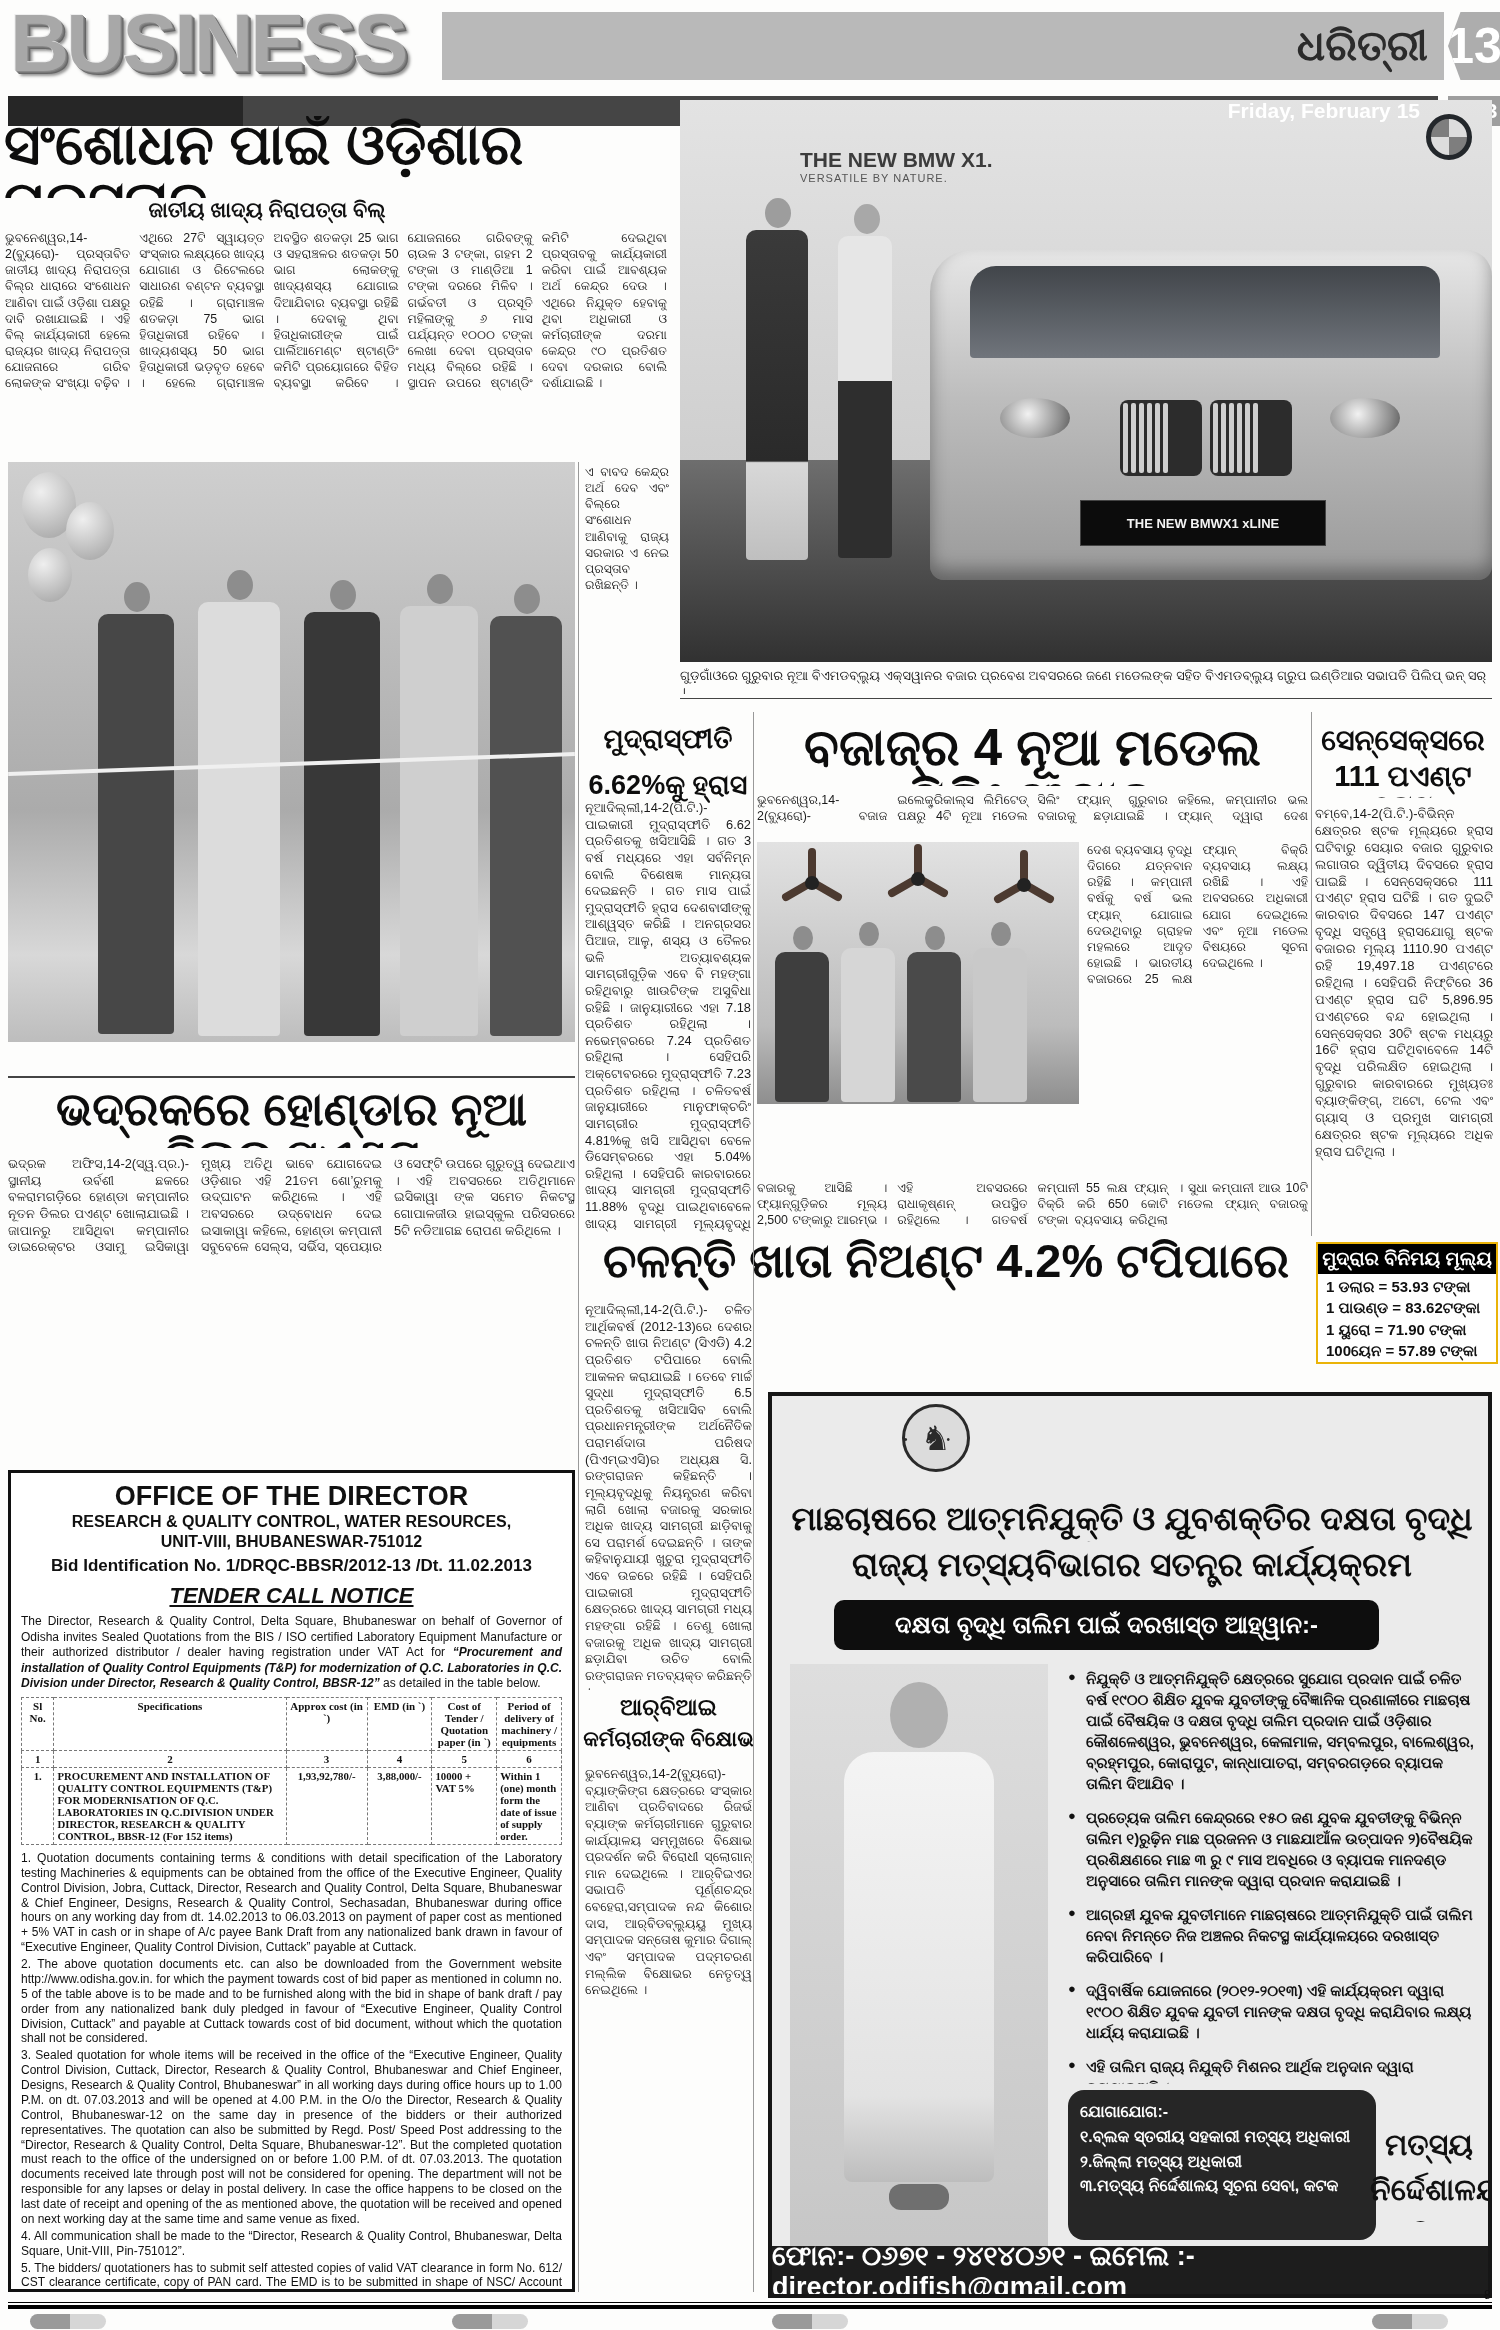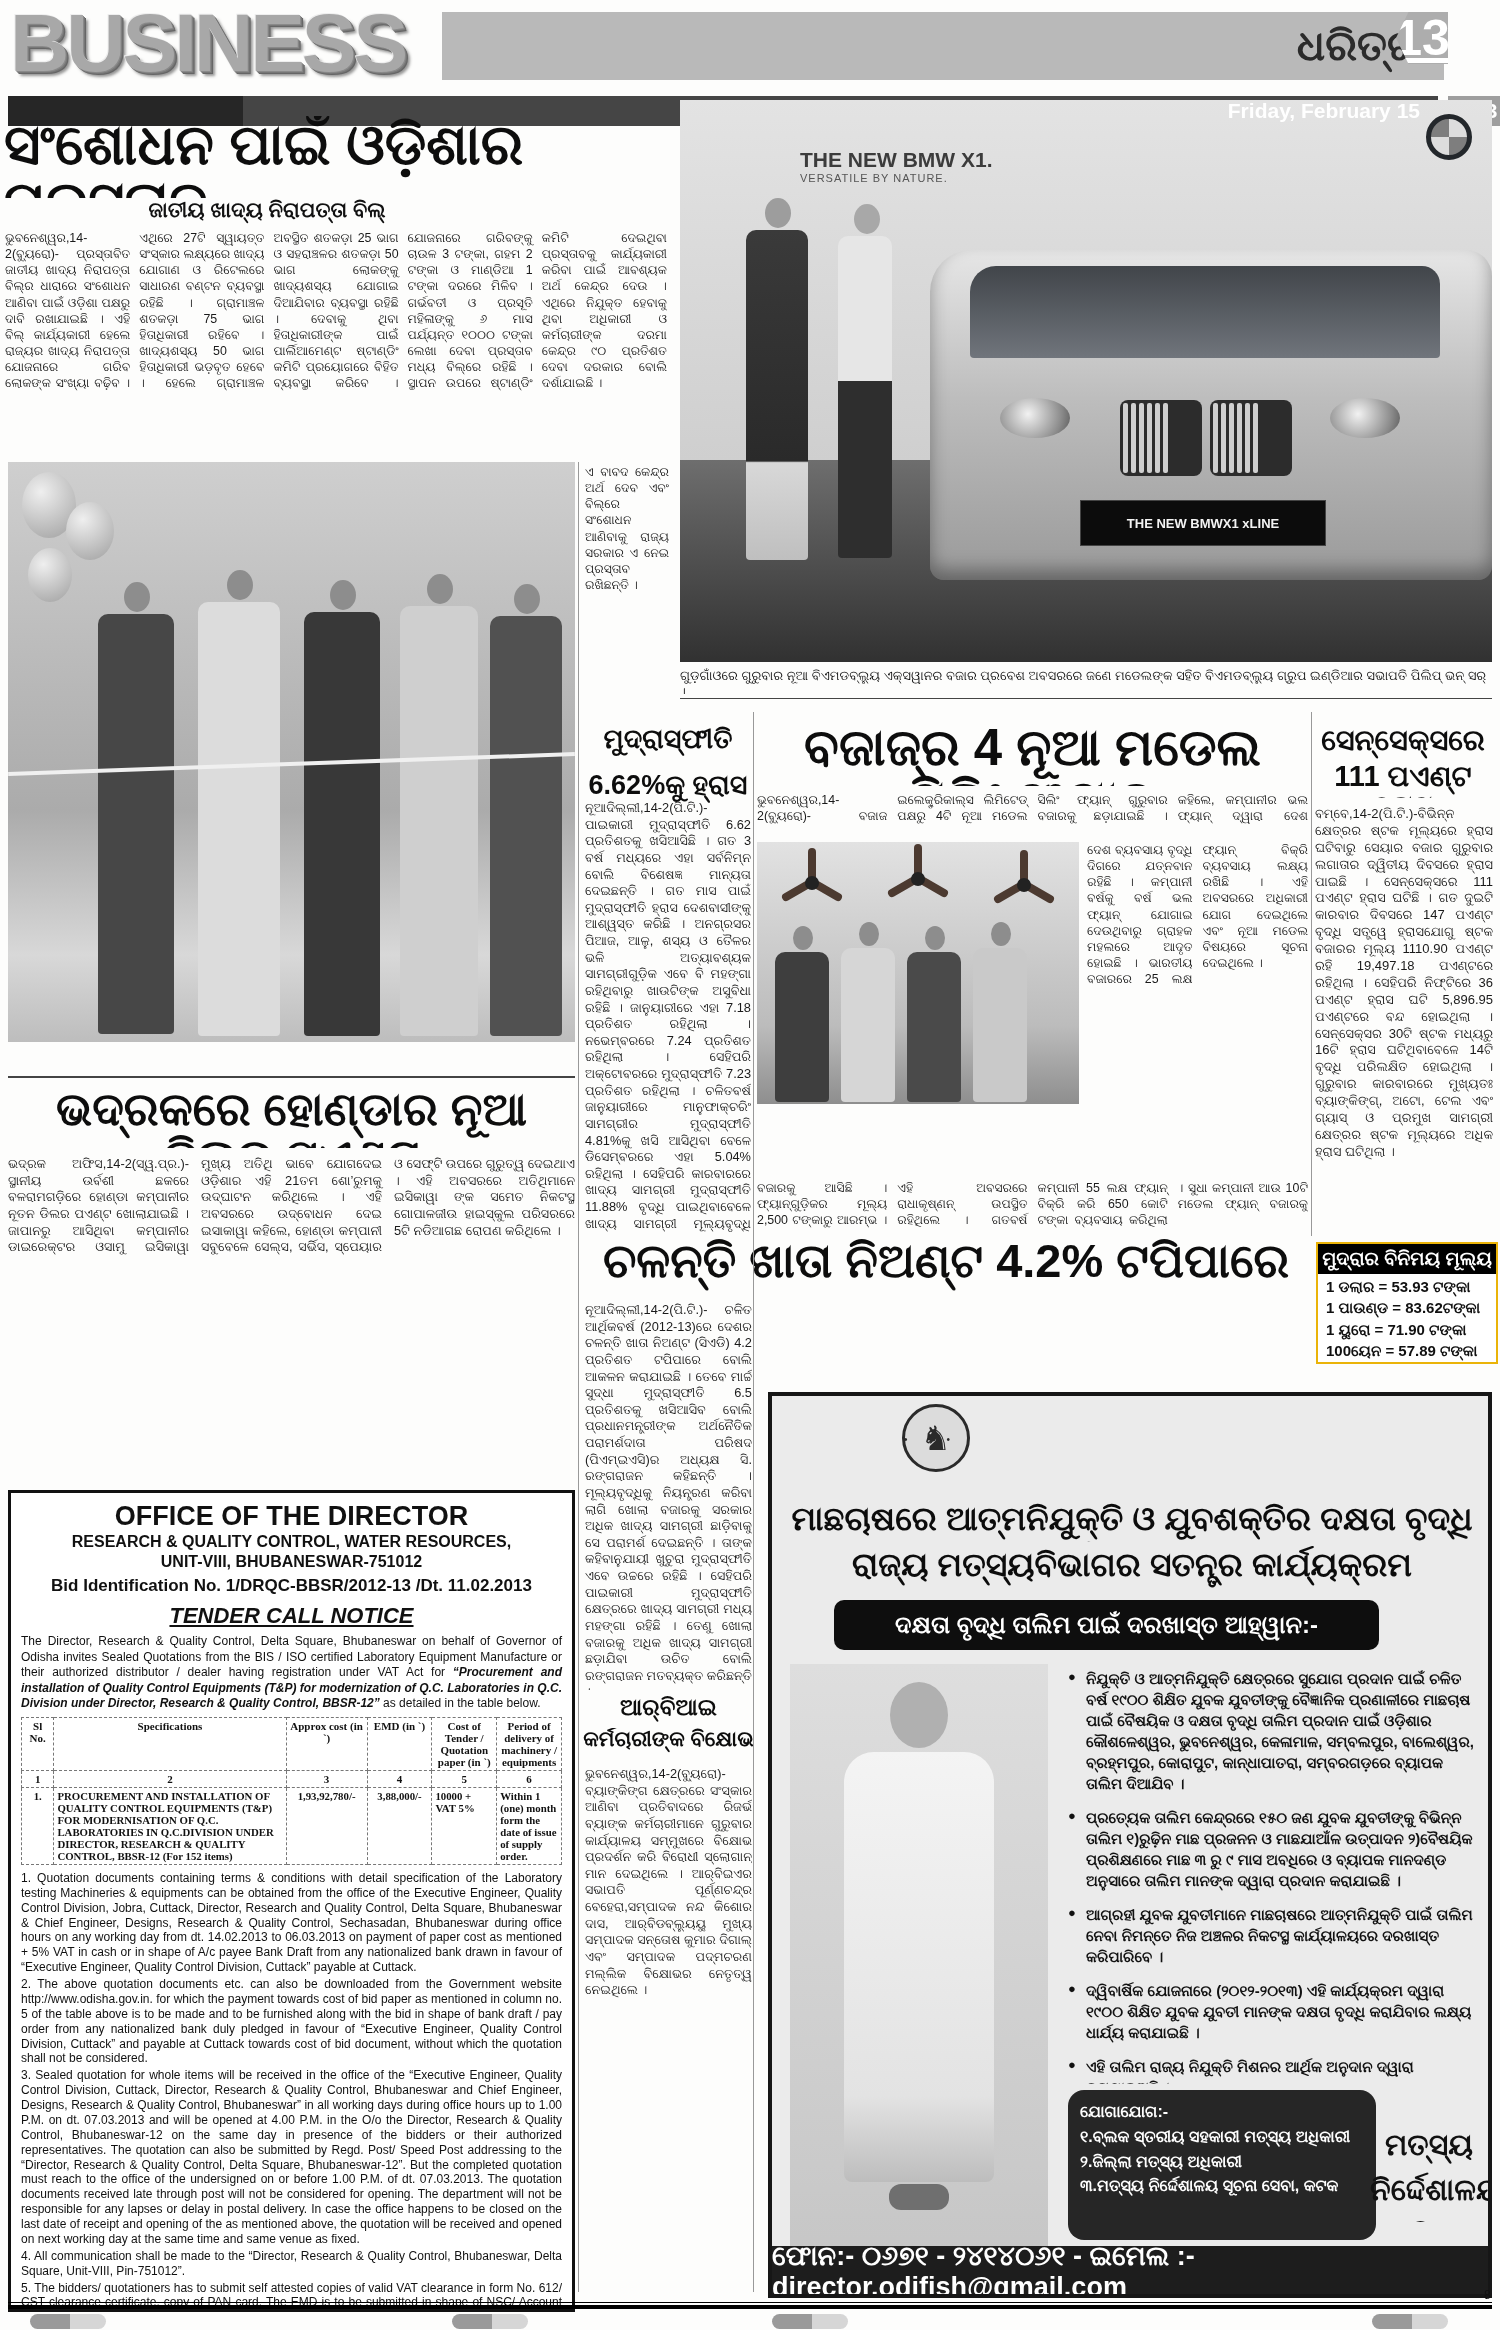--- a/index.html
+++ b/index.html
@@ -48,21 +48,21 @@
   .fan i{position:absolute;left:31px;top:0;width:8px;height:34px;background:#4c3a30;border-radius:4px;transform-origin:50% 100%;}
   .fan i:nth-child(2){transform:rotate(120deg);} .fan i:nth-child(3){transform:rotate(240deg);}
   .fan em{position:absolute;left:28px;top:28px;width:14px;height:14px;border-radius:50%;background:#222;}
 
   
   .curbox{border:2px solid #eab308;background:#fff;}
   .curhead{background:#000;color:#fff;font-weight:bold;font-size:19px;line-height:30px;text-align:center;}
   .currow{font-size:15px;font-weight:bold;line-height:1.42;padding:0 8px;white-space:nowrap;}
 
   
-  .tender{border:3px solid #111;background:#fff;box-sizing:border-box;padding:8px 10px;margin-top:20px;}
+  .tender{border:3px solid #111;background:#fff;box-sizing:border-box;padding:8px 10px;}
   .t-title1{font-size:27px;font-weight:bold;text-align:center;}
   .t-sub{font-size:16px;font-weight:bold;text-align:center;line-height:1.25;}
   .t-bid{font-size:17px;font-weight:bold;text-align:center;margin-top:4px;}
   .t-notice{font-size:22px;font-weight:bold;font-style:italic;text-decoration:underline;text-align:center;margin:7px 0 5px;}
   .t-intro{font-size:12px;line-height:1.3;text-align:justify;}
   .t-intro b{font-style:italic;}
   table.tt{border-collapse:collapse;width:100%;margin-top:5px;font-family:"Liberation Serif",serif;}
   table.tt td,table.tt th{border:1px dashed #777;padding:2px 3px;vertical-align:top;}
   .tt .h{font-size:11px;font-weight:bold;text-align:center;}
   .tt .n{font-size:11px;font-weight:bold;text-align:center;}
@@ -92,21 +92,21 @@
 </style>
 </head>
 <body>
 
 <div id="page">
 
   <div class="abs biz" style="left:10px;top:-4px;width:440px;height:96px;">BUSINESS</div>
   <div class="abs mastbar" style="left:442px;top:12px;width:1002px;height:68px;">
     <span class="masthead">ଧରିତ୍ରୀ</span>
   </div>
-  <div class="abs pagebox" style="left:1396px;top:12px;width:52px;height:52px;text-decoration:underline;">13</div>
+  <div class="abs pagebox" style="left:1448px;top:12px;width:52px;height:68px;">13</div>
   <div class="abs datebar" style="left:8px;top:96px;width:1430px;height:30px;">
     <span class="dk"></span>
     <span class="datetxt">Friday, February 15</span>
   </div>
   <div class="abs yearbox" style="left:1448px;top:96px;width:52px;height:30px;">2013</div>
 
   <div class="abs hl ov" style="left:4px;top:116px;width:540px;height:82px;font-size:56px;">ସଂଶୋଧନ ପାଇଁ ଓଡ଼ିଶାର ପ୍ରସ୍ତାବ</div>
   <div class="abs b ctr ov" style="left:128px;top:198px;width:278px;height:28px;font-size:21px;">ଜାତୀୟ ଖାଦ୍ୟ ନିରାପତ୍ତା ବିଲ୍</div>
   <div class="abs body jst ov" style="left:5px;top:230px;width:662px;height:228px;column-count:5;column-gap:9px;">ଭୁବନେଶ୍ୱର,14-2(ବ୍ୟୁରୋ)- ପ୍ରସ୍ତାବିତ ଜାତୀୟ ଖାଦ୍ୟ ନିରାପତ୍ତା ବିଲ୍‌ର ଧାରାରେ ସଂଶୋଧନ ଆଣିବା ପାଇଁ ଓଡ଼ିଶା ପକ୍ଷରୁ ଦାବି ରଖାଯାଇଛି । ଏହି ବିଲ୍ କାର୍ଯ୍ୟକାରୀ ହେଲେ ରାଜ୍ୟର ଖାଦ୍ୟ ନିରାପତ୍ତା ଯୋଜନାରେ ଗରିବ ଲୋକଙ୍କ ସଂଖ୍ୟା ବଢ଼ିବ । ଏଥିରେ 27ଟି ସ୍ୱାୟତ୍ତ ସଂସ୍କାର ଲକ୍ଷ୍ୟରେ ଖାଦ୍ୟ ଯୋଗାଣ ଓ ରିଟେଲରେ ସାଧାରଣ ବଣ୍ଟନ ବ୍ୟବସ୍ଥା ରହିଛି । ଗ୍ରାମାଞ୍ଚଳ ଶତକଡ଼ା 75 ଭାଗ ହିତାଧିକାରୀ ରହିବେ । ଖାଦ୍ୟଶସ୍ୟ 50 ଭାଗ ହିତାଧିକାରୀ ଭଡ଼ବୃତ ହେବେ । ହେଲେ ଗ୍ରାମାଞ୍ଚଳ ଅବସ୍ଥିତ ଶତକଡ଼ା 25 ଭାଗ ଓ ସହରାଞ୍ଚଳର ଶତକଡ଼ା 50 ଭାଗ ଲୋକଙ୍କୁ ଖାଦ୍ୟଶସ୍ୟ ଯୋଗାଇ ଦିଆଯିବାର ବ୍ୟବସ୍ଥା ରହିଛି । ଦେବାକୁ ଥିବା ହିତାଧିକାରୀଙ୍କ ପାଇଁ ପାର୍ଲିଆମେଣ୍ଟ ଷ୍ଟାଣ୍ଡିଂ କମିଟି ପ୍ରୟୋଗରେ ବିହିତ ବ୍ୟବସ୍ଥା କରିବେ । ଯୋଜନାରେ ଗରିବଙ୍କୁ ଚାଉଳ 3 ଟଙ୍କା, ଗହମ 2 ଟଙ୍କା ଓ ମାଣ୍ଡିଆ 1 ଟଙ୍କା ଦରରେ ମିଳିବ । ଗର୍ଭବତୀ ଓ ପ୍ରସୂତି ମହିଳାଙ୍କୁ ୬ ମାସ ପର୍ଯ୍ୟନ୍ତ ୧୦୦୦ ଟଙ୍କା ଲେଖା ଦେବା ପ୍ରସ୍ତାବ ମଧ୍ୟ ବିଲ୍‌ରେ ରହିଛି । ସ୍ଥାପନ ଉପରେ ଷ୍ଟାଣ୍ଡିଂ କମିଟି ଦେଇଥିବା ପ୍ରସ୍ତାବକୁ କାର୍ଯ୍ୟକାରୀ କରିବା ପାଇଁ ଆବଶ୍ୟକ ଅର୍ଥ କେନ୍ଦ୍ର ଦେଉ । ଏଥିରେ ନିଯୁକ୍ତ ହେବାକୁ ଥିବା ଅଧିକାରୀ ଓ କର୍ମଚାରୀଙ୍କ ଦରମା କେନ୍ଦ୍ର ୯୦ ପ୍ରତିଶତ ଦେବା ଦରକାର ବୋଲି ଦର୍ଶାଯାଇଛି ।</div>
   <div class="abs body jst ov" style="left:585px;top:464px;width:84px;height:238px;">ଏ ବାବଦ କେନ୍ଦ୍ର ଅର୍ଥ ଦେବ ଏବଂ ବିଲ୍‌ରେ ସଂଶୋଧନ ଆଣିବାକୁ ରାଜ୍ୟ ସରକାର ଏ ନେଇ ପ୍ରସ୍ତାବ ରଖିଛନ୍ତି ।</div>

